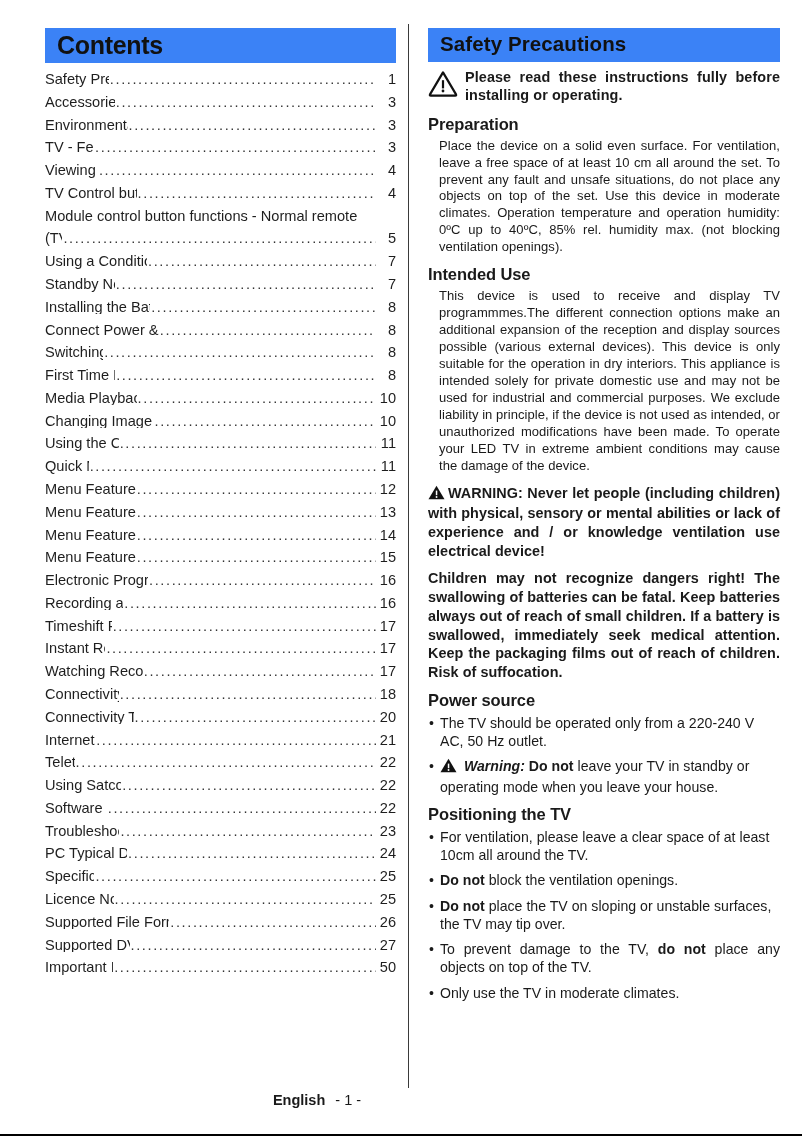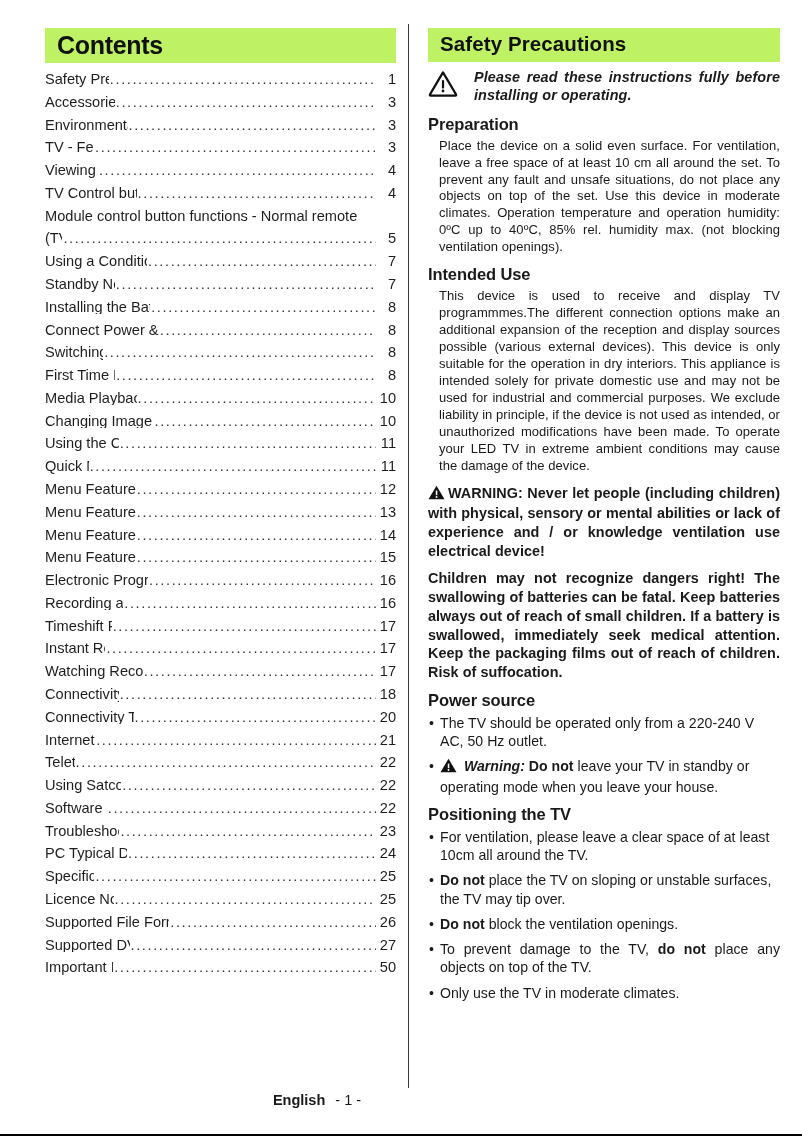--- a/index.html
+++ b/index.html
@@ -43,21 +43,21 @@
     height: 1064px;
   }
   .col-right {
     width: 393px;
     padding: 28px 22px 0 19px;
     box-sizing: border-box;
   }
 
   
   .section-bar {
-    background: #bef264;
+    background: #3b82f6;
     padding: 3px 0 4px 12px;
     margin-bottom: 5px;
   }
   .section-bar h1 {
     margin: 0;
     font-size: 25px;
     font-weight: bold;
     letter-spacing: -0.3px;
     line-height: 1.12;
     color: #111;
@@ -110,23 +110,22 @@
   .toc-row.wrap .line2 {
     display: flex;
     align-items: flex-end;
     margin-top: 8px;
   }
 
   
   .warn-lead {
     display: flex;
     align-items: flex-start;
-    gap: 16px;
+    gap: 7px;
     margin: 2px 0 10px 0;
-    font-style: italic;
   }
   .tri-outline { flex: 0 0 auto; margin-top: 2px; }
   .warn-lead-text {
     font-size: 14.4px;
     font-weight: bold;
     line-height: 1.28;
     text-align: justify;
     letter-spacing: 0.1px;
   }
   h2.sub {
@@ -443,22 +442,22 @@
           <li><span class="tri-inline"><svg width="17" height="15" viewBox="0 0 17 15">
                 <path d="M8.5 0.8 L16.5 14.2 L0.5 14.2 Z" fill="#111"></path>
                 <rect x="7.8" y="5.6" width="1.5" height="4.6" fill="#fff"></rect>
                 <circle cx="8.55" cy="12" r="0.95" fill="#fff"></circle>
               </svg></span> <b><i>Warning:</i></b> <b>Do not</b> leave your TV in standby or operating mode when you leave your house.</li>
         </ul>
 
       <h2 class="sub">Positioning the TV</h2>
       <ul class="bullets" id="positioning-bullets">
           <li>For ventilation, please leave a clear space of at least 10cm all around the TV.</li>
+          <li><b>Do not</b> block the ventilation openings.</li>
           <li><b>Do not</b> place the TV on sloping or unstable surfaces, the TV may tip over.</li>
-          <li><b>Do not</b> block the ventilation openings.</li>
           <li class="just">To prevent damage to the TV, <b>do not</b> place any objects on top of the TV.</li>
           <li>Only use the TV in moderate climates.</li>
         </ul>
     </div>
   </div>
 
   <div class="footer">
     <span class="lang">English</span><span class="pnum">- 1 -</span>
   </div>
 </div>

